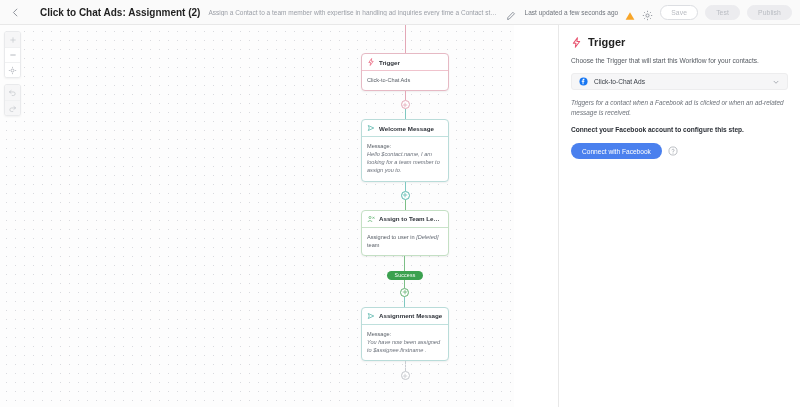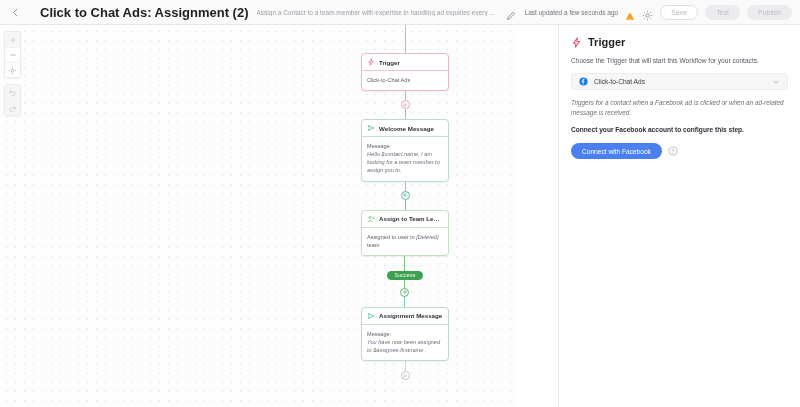--- a/index.html
+++ b/index.html
@@ -20,21 +20,21 @@
     display: flex; align-items: center;
     padding: 0 8px;
     gap: 8px;
   }
   .back-btn {
     width: 14px; height: 14px;
     display: flex; align-items: center; justify-content: center;
     color: #8a8f98; flex: none;
   }
   .wf-title {
-    font-size: 13px; font-weight: bold; color: #1f1f1f;
+    font-size: 10px; font-weight: bold; color: #1f1f1f;
     white-space: nowrap; flex: none; margin-left: 10px;
   }
   .wf-desc {
     font-size: 6.5px; color: #9a9ea6; white-space: nowrap;
     overflow: hidden; text-overflow: ellipsis; flex: 0 1 auto;
   }
   .edit-pencil { width: 11px; height: 11px; color: #6f7681; flex: none; }
   .topbar-right { margin-left: auto; display: flex; align-items: center; gap: 7px; flex: none; }
   .updated-text { font-size: 6.5px; color: #6e737b; white-space: nowrap; }
   .warn-icon { width: 10px; height: 10px; }

